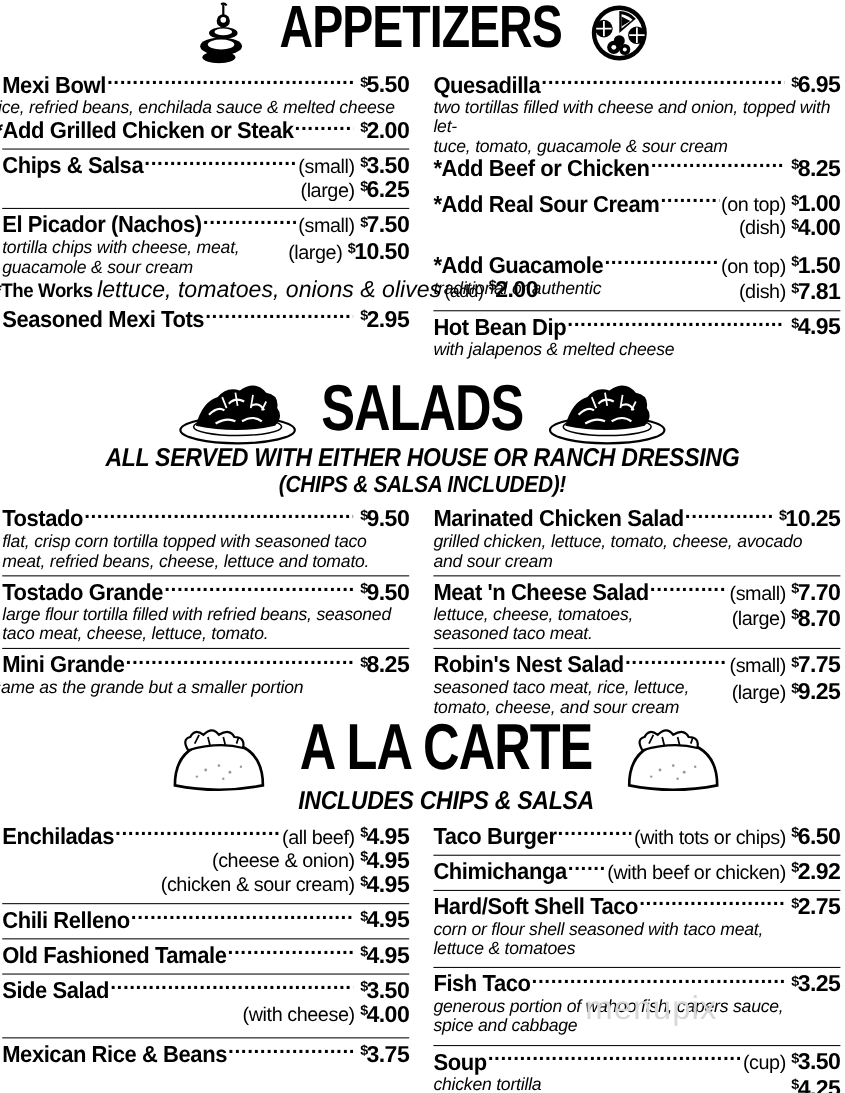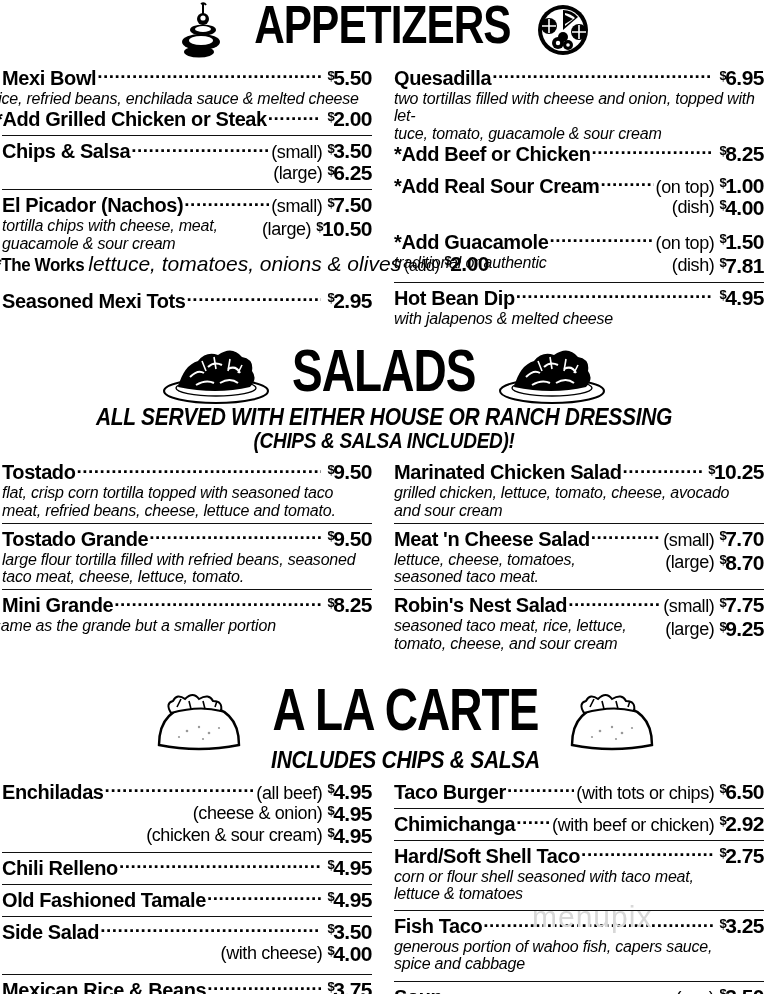--- a/index.html
+++ b/index.html
@@ -150,21 +150,21 @@
     color: #d8d8d8;
     font-weight: 400;
     pointer-events: none;
   }
 
   
   #appetizers-header { margin-top: 2px; }
   #appetizers-cols  { margin-top: 8px; }
   #salads-header    { margin-top: 20px; }
   #salads-cols      { margin-top: 10px; }
-  #alacarte-header  { margin-top: 35px; padding-left: 43px; }
+  #alacarte-header  { margin-top: 4px; padding-left: 43px; }
   #alacarte-cols    { margin-top: 8px; }
 </style>
 </head>
 <body>
 
 <div class="section-header" id="appetizers-header">
   <span>
     <svg class="icon-svg" width="52" height="56" viewBox="0 0 52 56">
       <line x1="26" y1="2" x2="26" y2="14" stroke="#000" stroke-width="2"></line>
       <path d="M24 2 q3 -2 5 1" stroke="#000" stroke-width="2" fill="none"></path>
@@ -252,21 +252,21 @@
     <div class="item" style="margin-left:-7px;">
       <div class="row">
         <span class="name sm">*The Works</span>
         <span class="inline-desc" style="padding-left:4px;">lettuce, tomatoes, onions &amp; olives</span>
         <span class="dots" style="max-width:4px;"></span>
         <span class="qual sm">(add)</span>
         <span class="price"><span class="cur">$</span><span>2.00</span></span>
       </div>
     </div>
 
-    <div class="item" style="margin-top:13px;">
+    <div class="item" style="margin-top:3px;">
       <div class="row">
         <span class="name">Seasoned Mexi Tots</span>
         <span class="dots"></span>
         <span class="price"><span class="cur">$</span><span>2.95</span></span>
       </div>
     </div>
   </div>
 
   <div class="col right">
 

